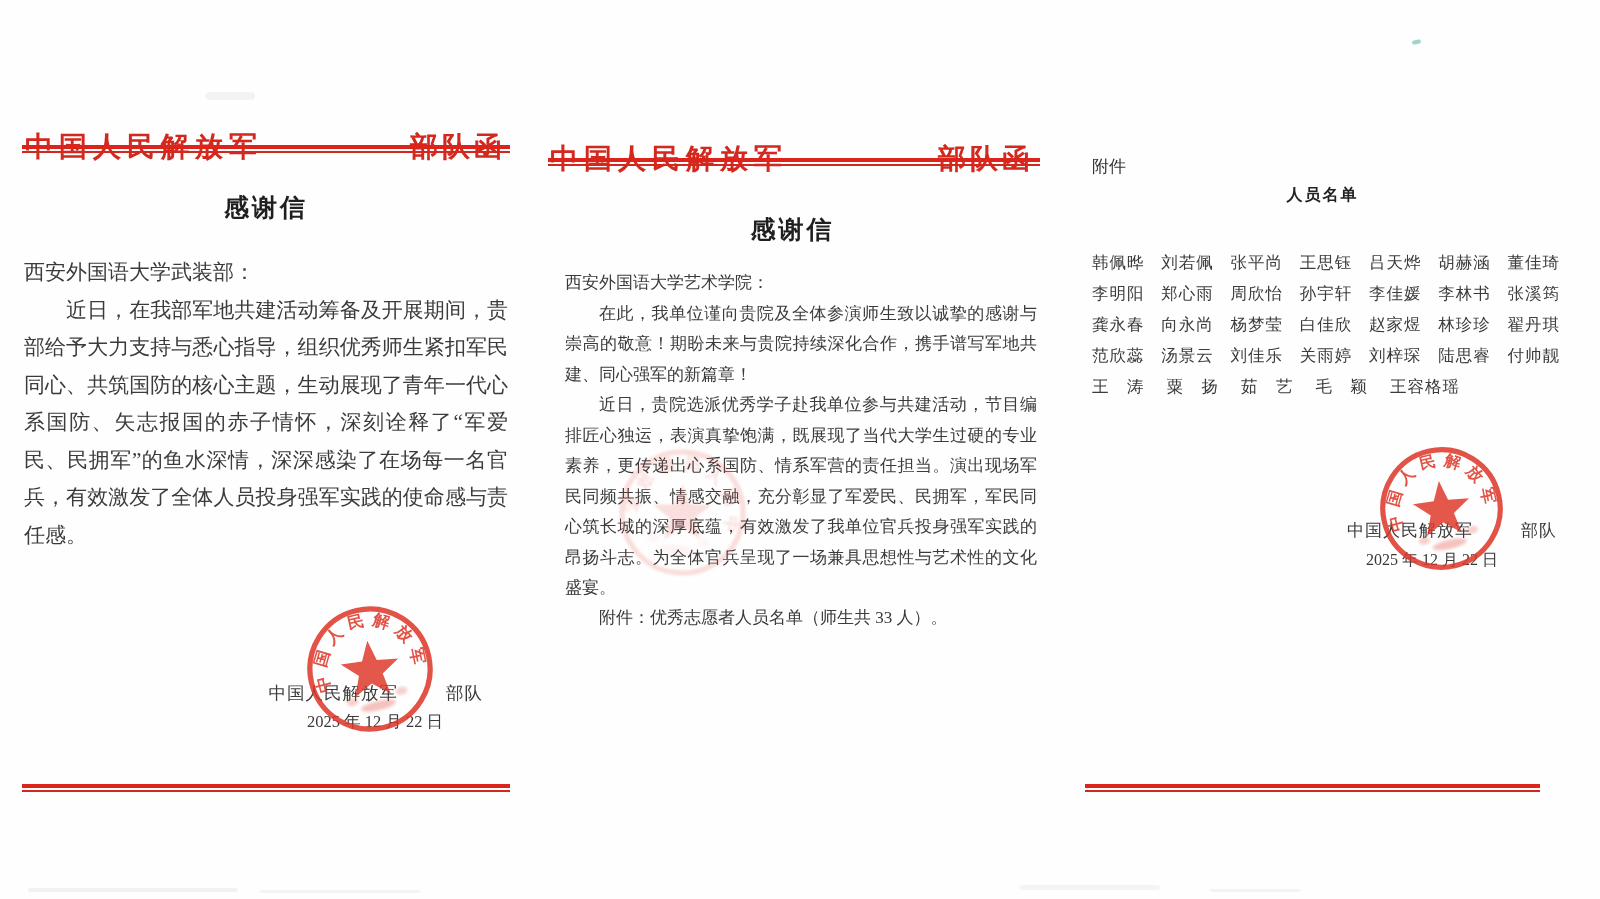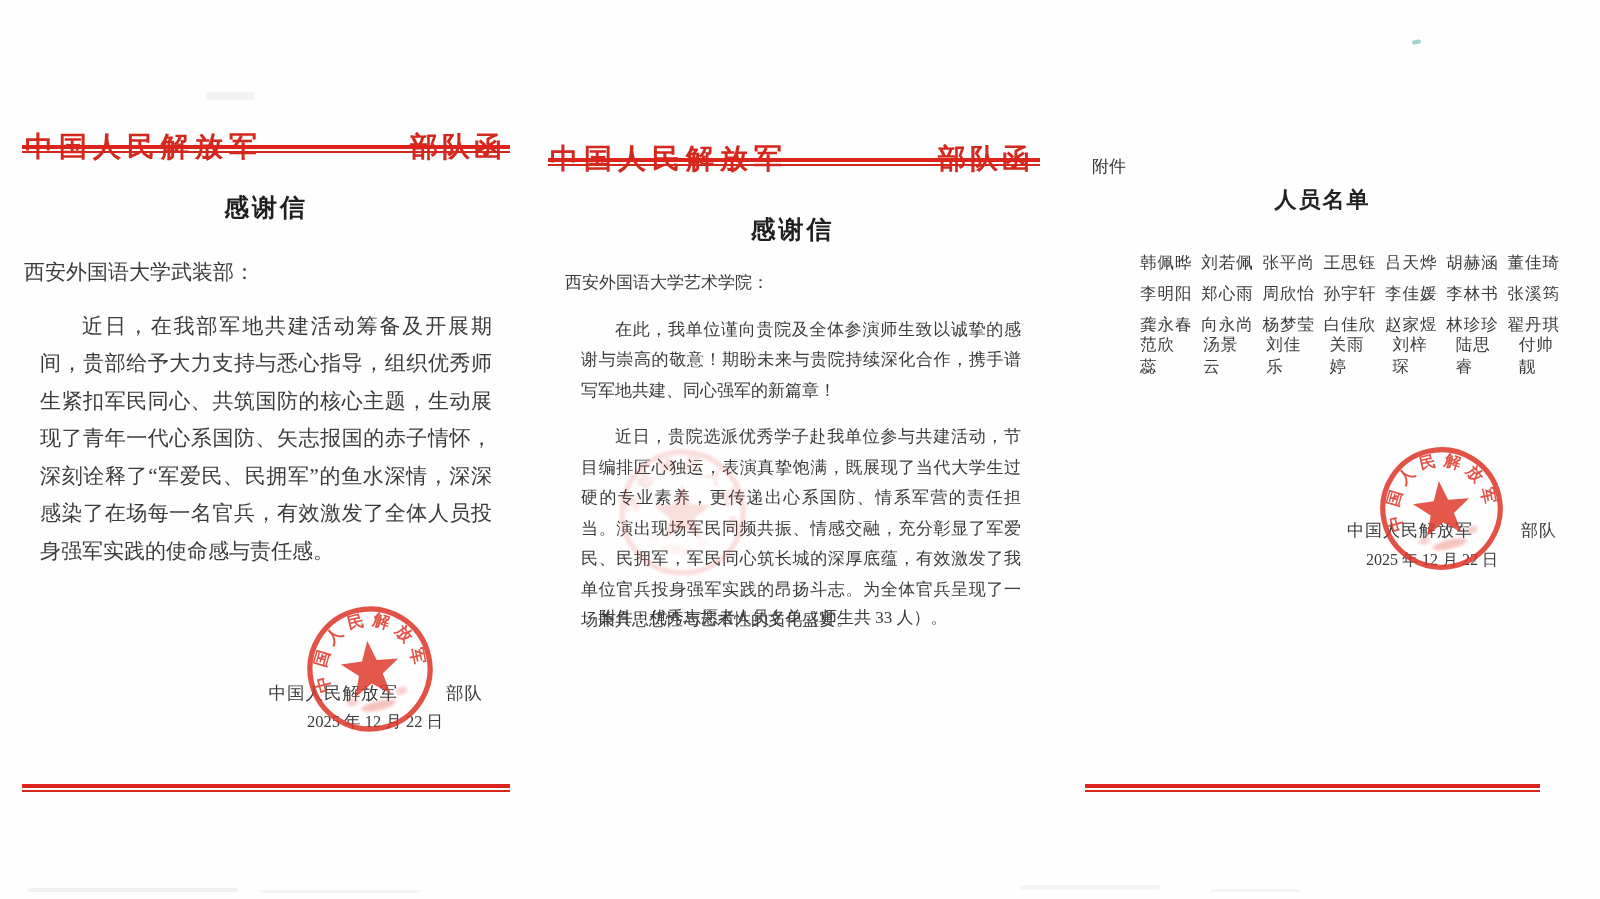--- a/index.html
+++ b/index.html
@@ -26,39 +26,39 @@
   #page2 .double-rule{left:3px;right:0px;top:158px;}
 
   .letter-title{position:absolute;left:0;right:0;text-align:center;font-size:25px;font-weight:bold;letter-spacing:3px;color:#1f1f1f;}
   #page1 .letter-title{top:191px;}
   #page2 .letter-title{top:213px;}
 
   
   .body-text{position:absolute;text-align:justify;color:#3b3b3b;}
   #page1 .body-text{left:4px;right:4px;top:254px;font-size:21px;line-height:37.5px;}
   #page2 .body-text{left:20px;right:3px;top:268px;font-size:17px;line-height:30.5px;}
-  .body-text p{margin:16px;text-indent:2em;}
+  .body-text p{margin:0;text-indent:2em;}
   .salutation{text-indent:0;}
 
   .attachment-note{position:absolute;left:20px;right:9px;top:606px;font-size:17px;text-indent:2em;color:#3b3b3b;}
 
   
   .sig-line{position:absolute;white-space:nowrap;color:#3a3a3a;}
   .sig-line .gap{display:inline-block;width:48px;}
   #page1 .sig-line{top:681px;right:29px;font-size:17.5px;letter-spacing:1px;}
   #page1 .sig-date{top:711px;right:69px;font-size:16.5px;}
   #page3 .sig-line{top:519px;right:23px;font-size:17px;letter-spacing:1px;}
   #page3 .sig-date{top:550px;right:82px;font-size:16px;}
   .sig-date{position:absolute;white-space:nowrap;color:#3a3a3a;}
 
   
   .attachment-label{position:absolute;left:27px;top:119px;font-size:17px;color:#333;margin-top:36px;}
-  .list-title{position:absolute;left:0;right:0;top:185px;text-align:center;font-size:22px;font-weight:bold;letter-spacing:2px;color:#222;
+  .list-title{position:absolute;left:0;right:0;top:185px;text-align:center;font-size:16px;font-weight:bold;letter-spacing:2px;color:#222;
     font-family:"Liberation Sans","DejaVu Sans",sans-serif;}
-  .name-list{position:absolute;left:27px;right:20px;top:247px;font-size:16.5px;color:#3b3b3b;margin-left:48px;}
+  .name-list{position:absolute;left:27px;right:20px;top:247px;font-size:16.5px;color:#3b3b3b;}
   .name-row{display:flex;justify-content:space-between;height:31px;align-items:center;letter-spacing:1px;}
   .name-row:last-child{justify-content:flex-start;gap:22px;}
 
   
   .stamp{position:absolute;pointer-events:none;}
   #stamp-p1{left:284px;top:603px;width:132px;height:132px;opacity:.92;}
   #stamp-p3{left:312px;top:444px;width:129px;height:129px;opacity:.92;}
   #stamp-p2-bleed{left:71px;top:446px;width:133px;height:133px;opacity:.17;filter:blur(1.1px);transform:scaleX(-1) rotate(6deg);}
 
   .bottom-rule{position:absolute;height:2px;border-top:4px solid #dd241c;border-bottom:2px solid #d3281e;}
@@ -186,20 +186,27 @@
       </div>
       <div class="name-row">
         <span class="person-name">范欣蕊</span>
         <span class="person-name">汤景云</span>
         <span class="person-name">刘佳乐</span>
         <span class="person-name">关雨婷</span>
         <span class="person-name">刘梓琛</span>
         <span class="person-name">陆思睿</span>
         <span class="person-name">付帅靓</span>
       </div>
+      <div class="name-row">
+        <span class="person-name">王　涛</span>
+        <span class="person-name">粟　扬</span>
+        <span class="person-name">茹　艺</span>
+        <span class="person-name">毛　颖</span>
+        <span class="person-name">王容格瑶</span>
+      </div>
     </div>
 
   <div class="sig-line">
     <span>中国人民解放军</span><span class="gap"></span><span>部队</span>
   </div>
   <div class="sig-date">2025 年 12 月 22 日</div>
 
   <div class="stamp" id="stamp-p3"><svg viewBox="0 0 200 200" width="100%" height="100%">
     <defs>
       <path id="arc-s3" d="M 40.2 127.9 A 66 66 0 1 1 159.8 127.9" fill="none"></path>

